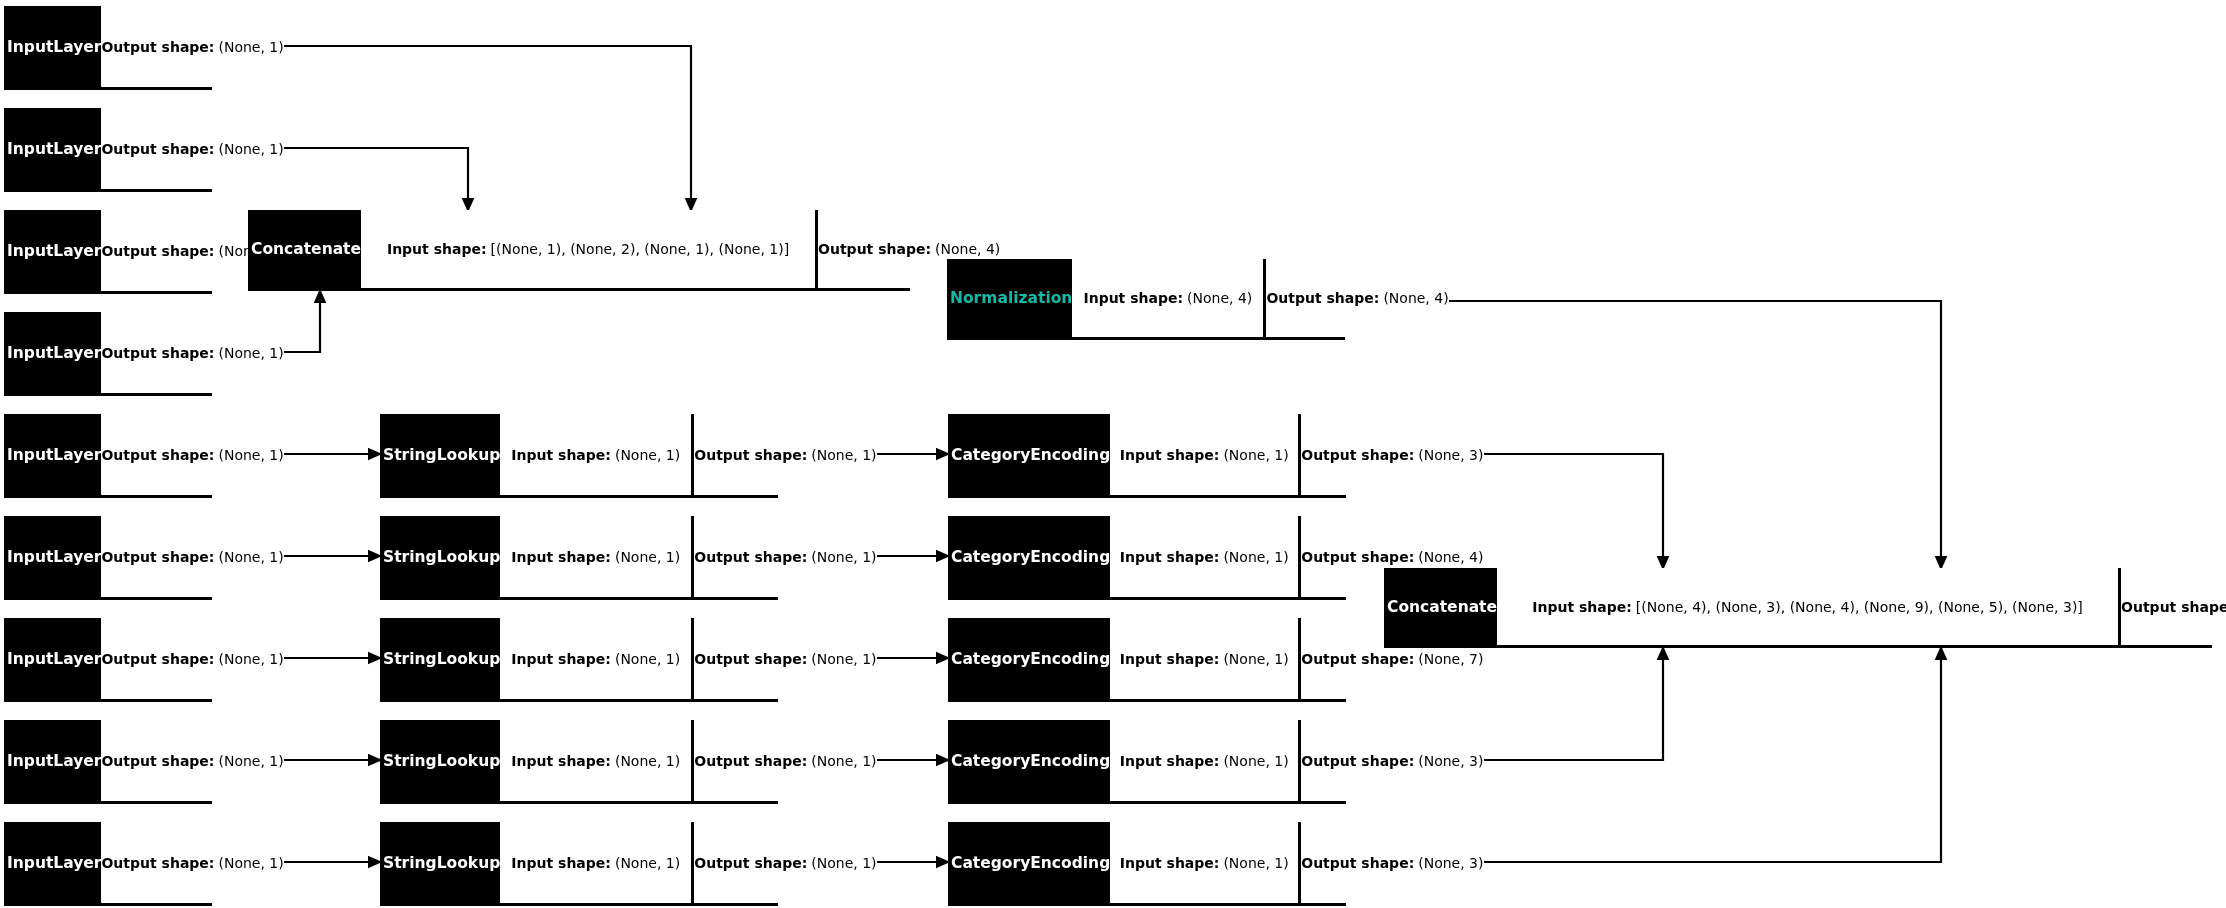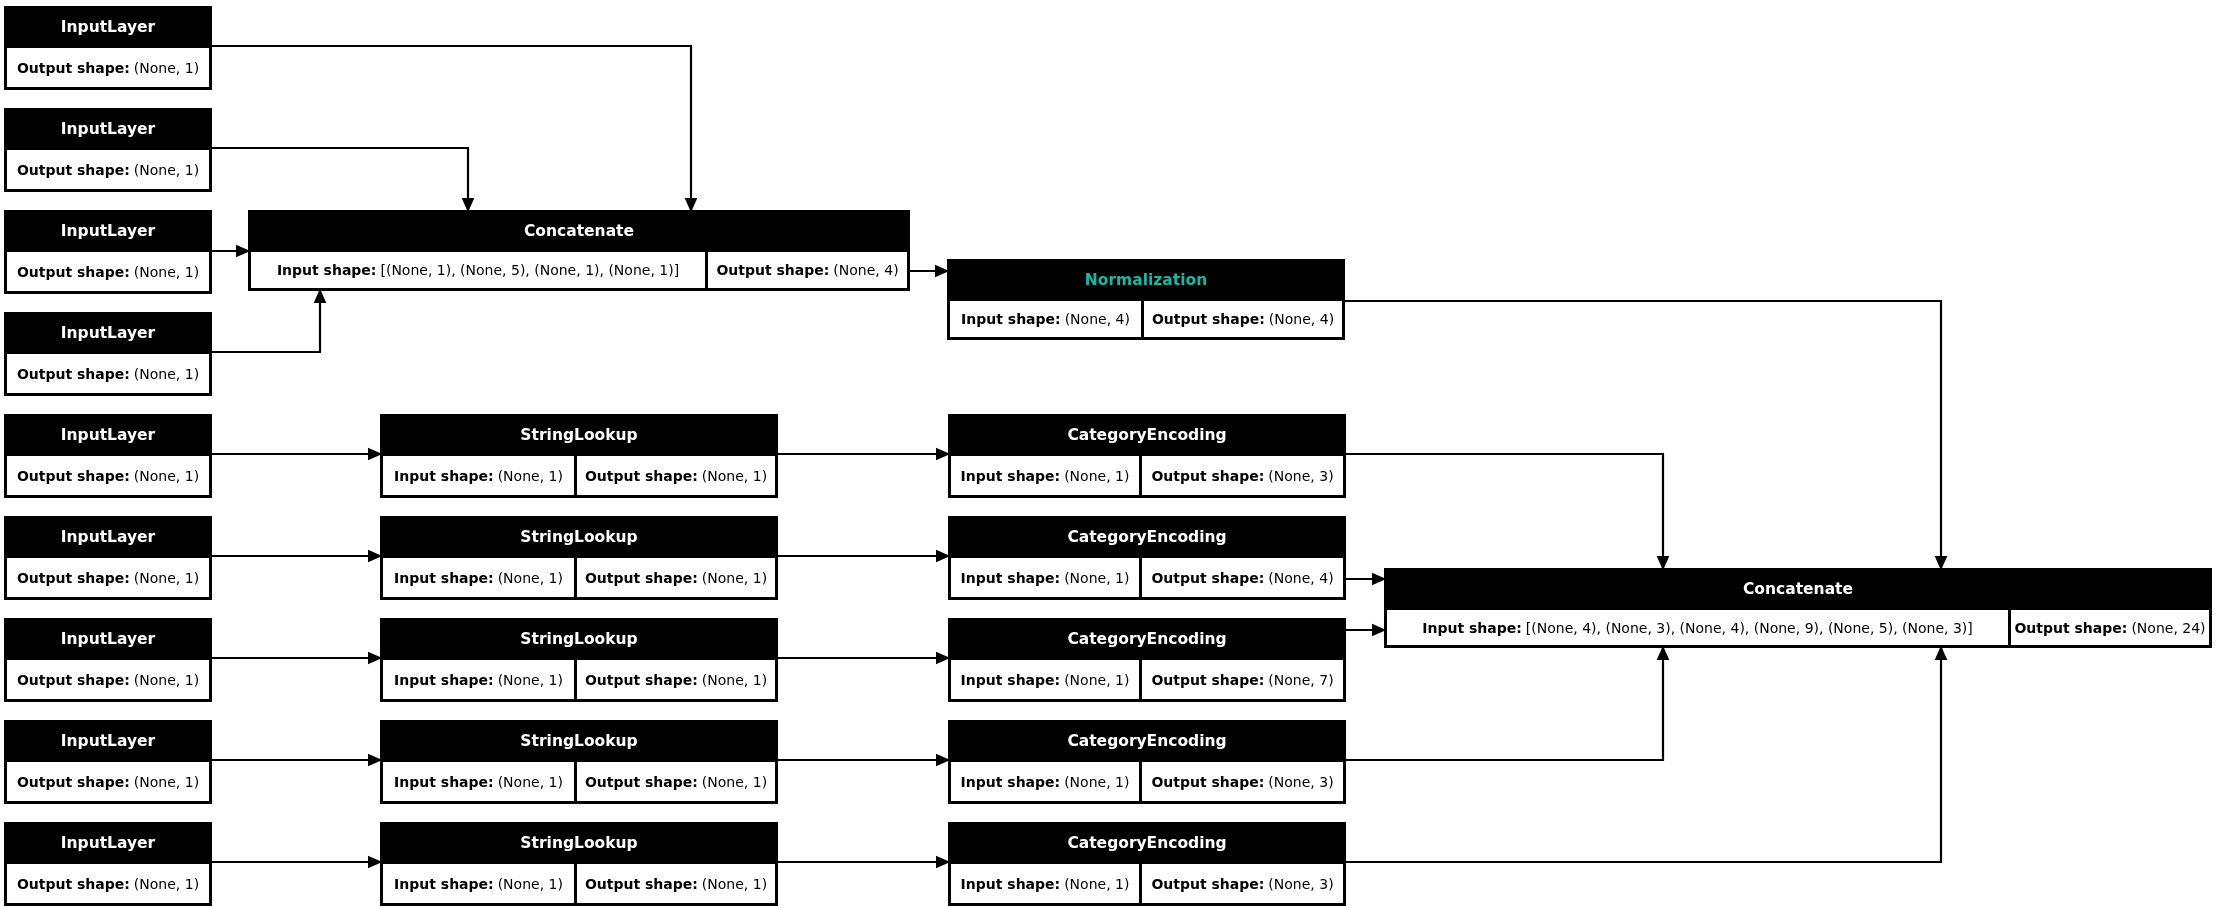--- a/index.html
+++ b/index.html
@@ -11,21 +11,20 @@
     font-family:"DejaVu Sans","Liberation Sans",sans-serif;
     overflow:hidden;
   }
   #edges{position:absolute;left:0;top:0;width:2226px;height:908px;}
   .node{
     position:absolute;
     background:#000000;
     box-sizing:border-box;
     padding:0 3px 3px 3px;
     display:flex;
-    flex-direction:column;
   }
   .node-title{
     flex:0 0 42px;
     display:flex;align-items:center;justify-content:center;
     color:#ffffff;
     font-weight:bold;
     font-size:15.5px;
   }
   .node-body{
     flex:1 1 auto;
@@ -154,21 +153,21 @@
           <span class="lbl">Output shape:</span>
           <span class="val">(None, 1)</span>
         </div>
       </div>
     </div>
     <div class="node" style="left: 248px; top: 210px; width: 662px; height: 81px; background: rgb(0, 0, 0);">
       <div class="node-title" style="color: rgb(255, 255, 255);">Concatenate</div>
       <div class="node-body">
         <div class="cell" style="background: rgb(255, 255, 255); color: rgb(0, 0, 0); flex: 0 0 454px;">
           <span class="lbl">Input shape:</span>
-          <span class="val">[(None, 1), (None, 5), (None, 1), (None, 1)]</span>
+          <span class="val">[(None, 1), (None, 2), (None, 1), (None, 1)]</span>
         </div>
         <div class="cell" style="background: rgb(255, 255, 255); color: rgb(0, 0, 0); flex: 1 1 auto;">
           <span class="lbl">Output shape:</span>
           <span class="val">(None, 4)</span>
         </div>
       </div>
     </div>
     <div class="node" style="left: 947px; top: 259px; width: 398px; height: 81px; background: rgb(0, 0, 0);">
       <div class="node-title" style="color: #14b8a6;">Normalization</div>
       <div class="node-body">

